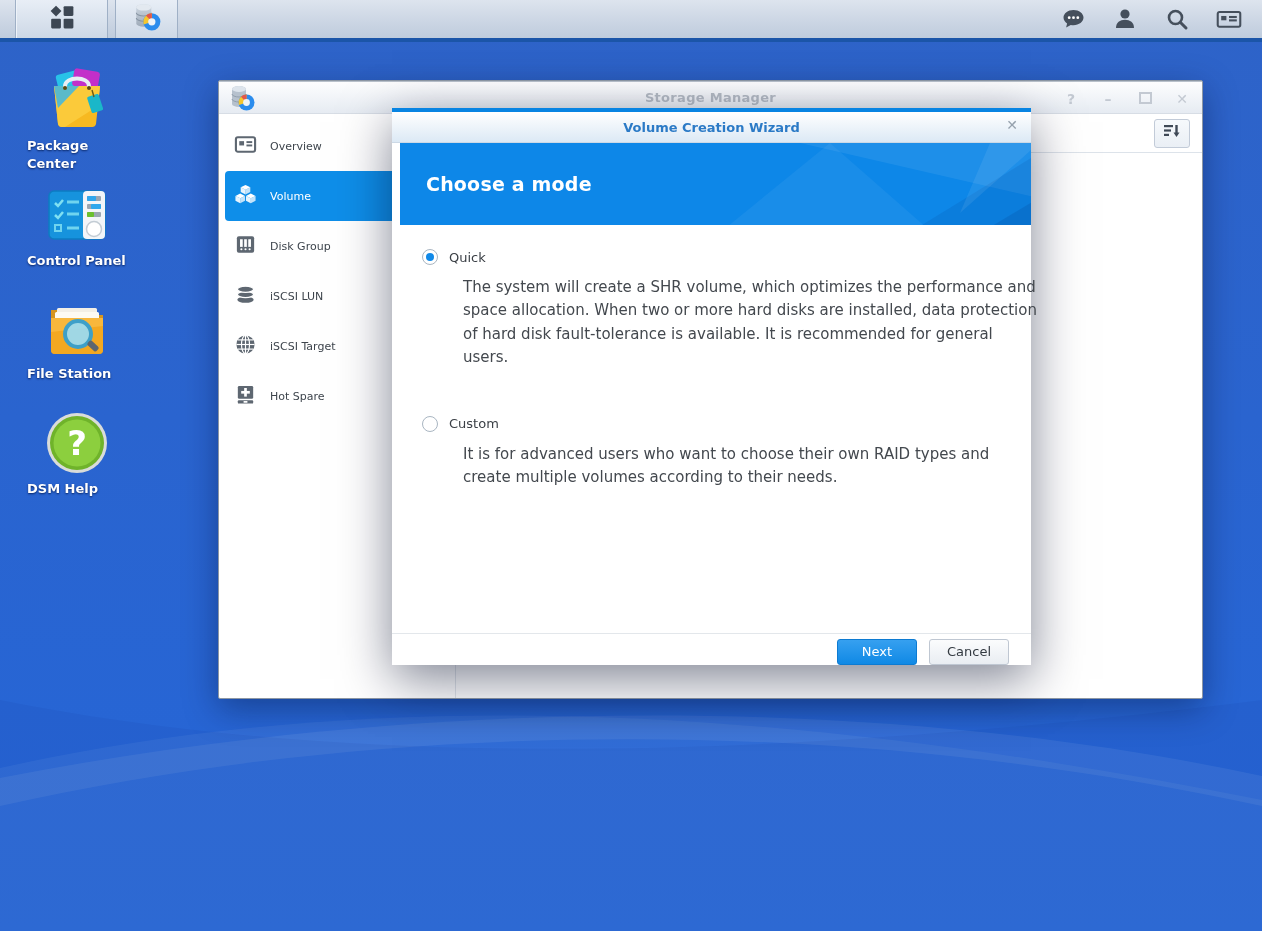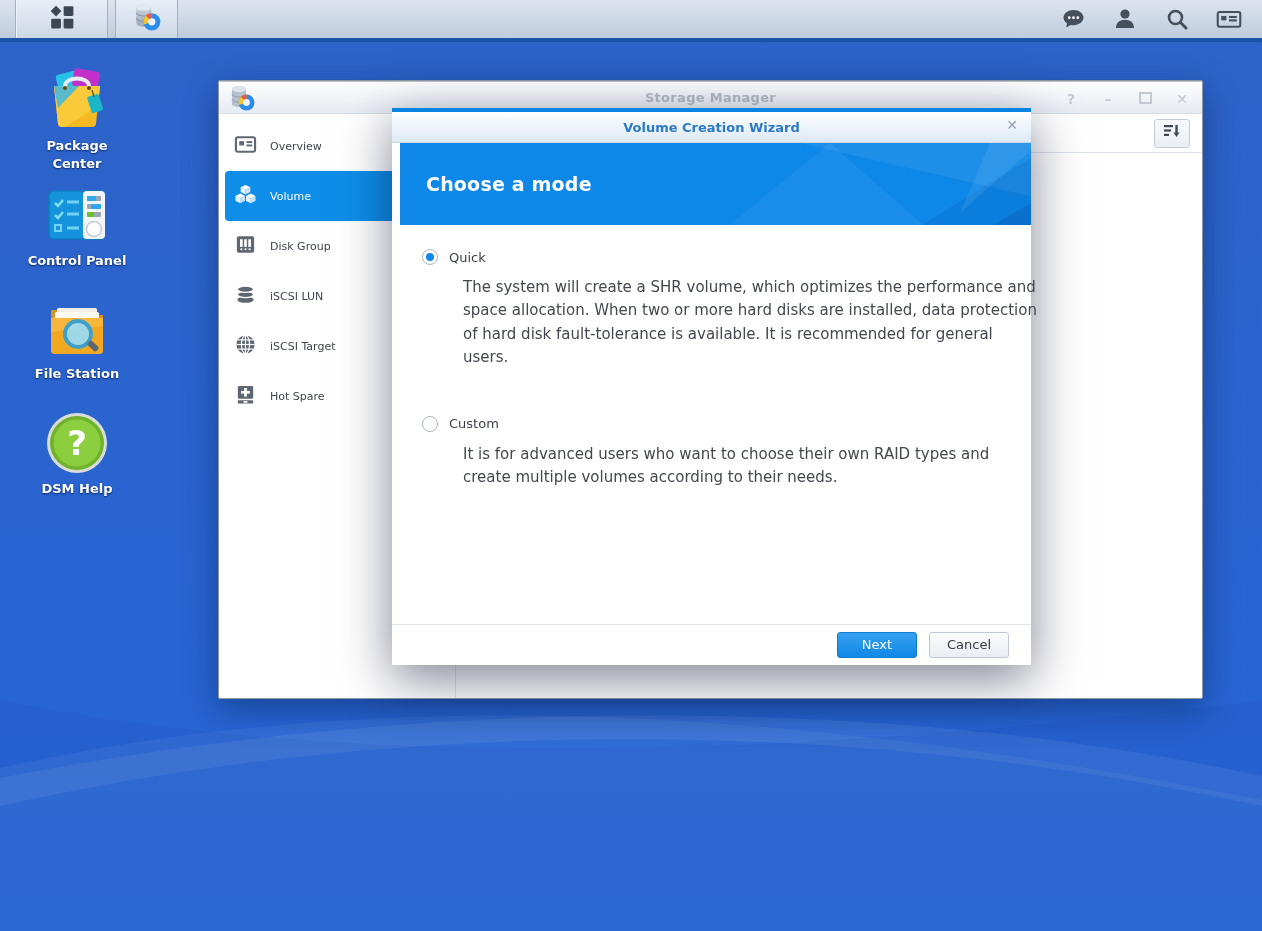--- a/index.html
+++ b/index.html
@@ -17,21 +17,21 @@
   .tb-strip { width:16px; border-right:1px solid #9fb0c6; }
   .tb-btn { display:flex; align-items:center; justify-content:center;
             border-right:1px solid #9fb0c6; border-left:1px solid #eef3f9;
             background:linear-gradient(180deg,#e8eef6,#cdd8e6); cursor:pointer; }
   .tb-btn.menu { width:92px; }
   .tb-btn.app  { width:63px; margin-left:7px; border-left:1px solid #9fb0c6; }
   .tb-right { margin-left:auto; display:flex; align-items:center; gap:26px; padding-right:20px; }
   .tb-right .tbicon { width:26px; height:26px; display:flex; align-items:center; justify-content:center; cursor:pointer; }
 
   
-  .dicon { position:absolute; left:27px; width:100px; text-align:center; cursor:pointer; }
+  .dicon { position:absolute; left:27px; width:100px; text-align:left; cursor:pointer; }
   .dicon .art { width:64px; height:64px; margin:0 auto; }
   .dicon .lbl { margin-top:5px; color:#ffffff; font-size:13px; font-weight:bold;
                 line-height:1.35; text-shadow:0 1px 2px rgba(0,25,80,.85); }
 
   
   .window { position:absolute; left:218px; top:80px; width:985px; height:619px;
             background:#ffffff; border:1px solid #8d97a4; border-radius:2px;
             box-shadow:0 10px 34px rgba(0,15,50,.4); }
   .titlebar { height:33px; background:linear-gradient(180deg,#fdfdfe 0%,#edf1f6 70%,#e6ebf2 100%);
               border-top:1px solid #b9c1cb; border-bottom:1px solid #d7dde5;
@@ -72,21 +72,21 @@
                color:#ffffff; font-size:19px; font-weight:bold; letter-spacing:.2px; }
   .m-body { flex:1; padding:24px 30px 0 30px; }
   .opt-row { display:flex; align-items:center; gap:11px; cursor:pointer; }
   .radio { width:16px; height:16px; border-radius:50%; border:1px solid #a9b6c2;
            background:#ffffff; position:relative; flex:0 0 auto; }
   .radio.checked::after { content:""; position:absolute; left:3px; top:3px; width:8px; height:8px;
            border-radius:50%; background:#1089e8; }
   .opt-label { font-size:13px; color:#3a3f45; }
   .opt-desc { margin:11px 0 0 41px; width:575px; font-size:15px; color:#43484e; line-height:1.56; }
   .opt-block + .opt-block { margin-top:46px; }
-  .m-footer { height:41px; border-top:1px solid #e3e7eb; display:flex; align-items:center;
+  .m-footer { height:32px; border-top:1px solid #e3e7eb; display:flex; align-items:flex-end;
               justify-content:flex-end; gap:12px; padding-right:22px; }
   .btn { min-width:80px; height:26px; border-radius:3px; font-size:13px; text-align:center;
          line-height:24px; cursor:pointer; padding:0 12px; }
   .btn.primary { background:linear-gradient(180deg,#36a0f0,#1089e5); border:1px solid #0d7bd2;
                  color:#ffffff; }
   .btn.secondary { background:linear-gradient(180deg,#fbfcfd,#e9edf2); border:1px solid #bfc7d2;
                  color:#333a41; }
 </style>
 </head>
 <body>

